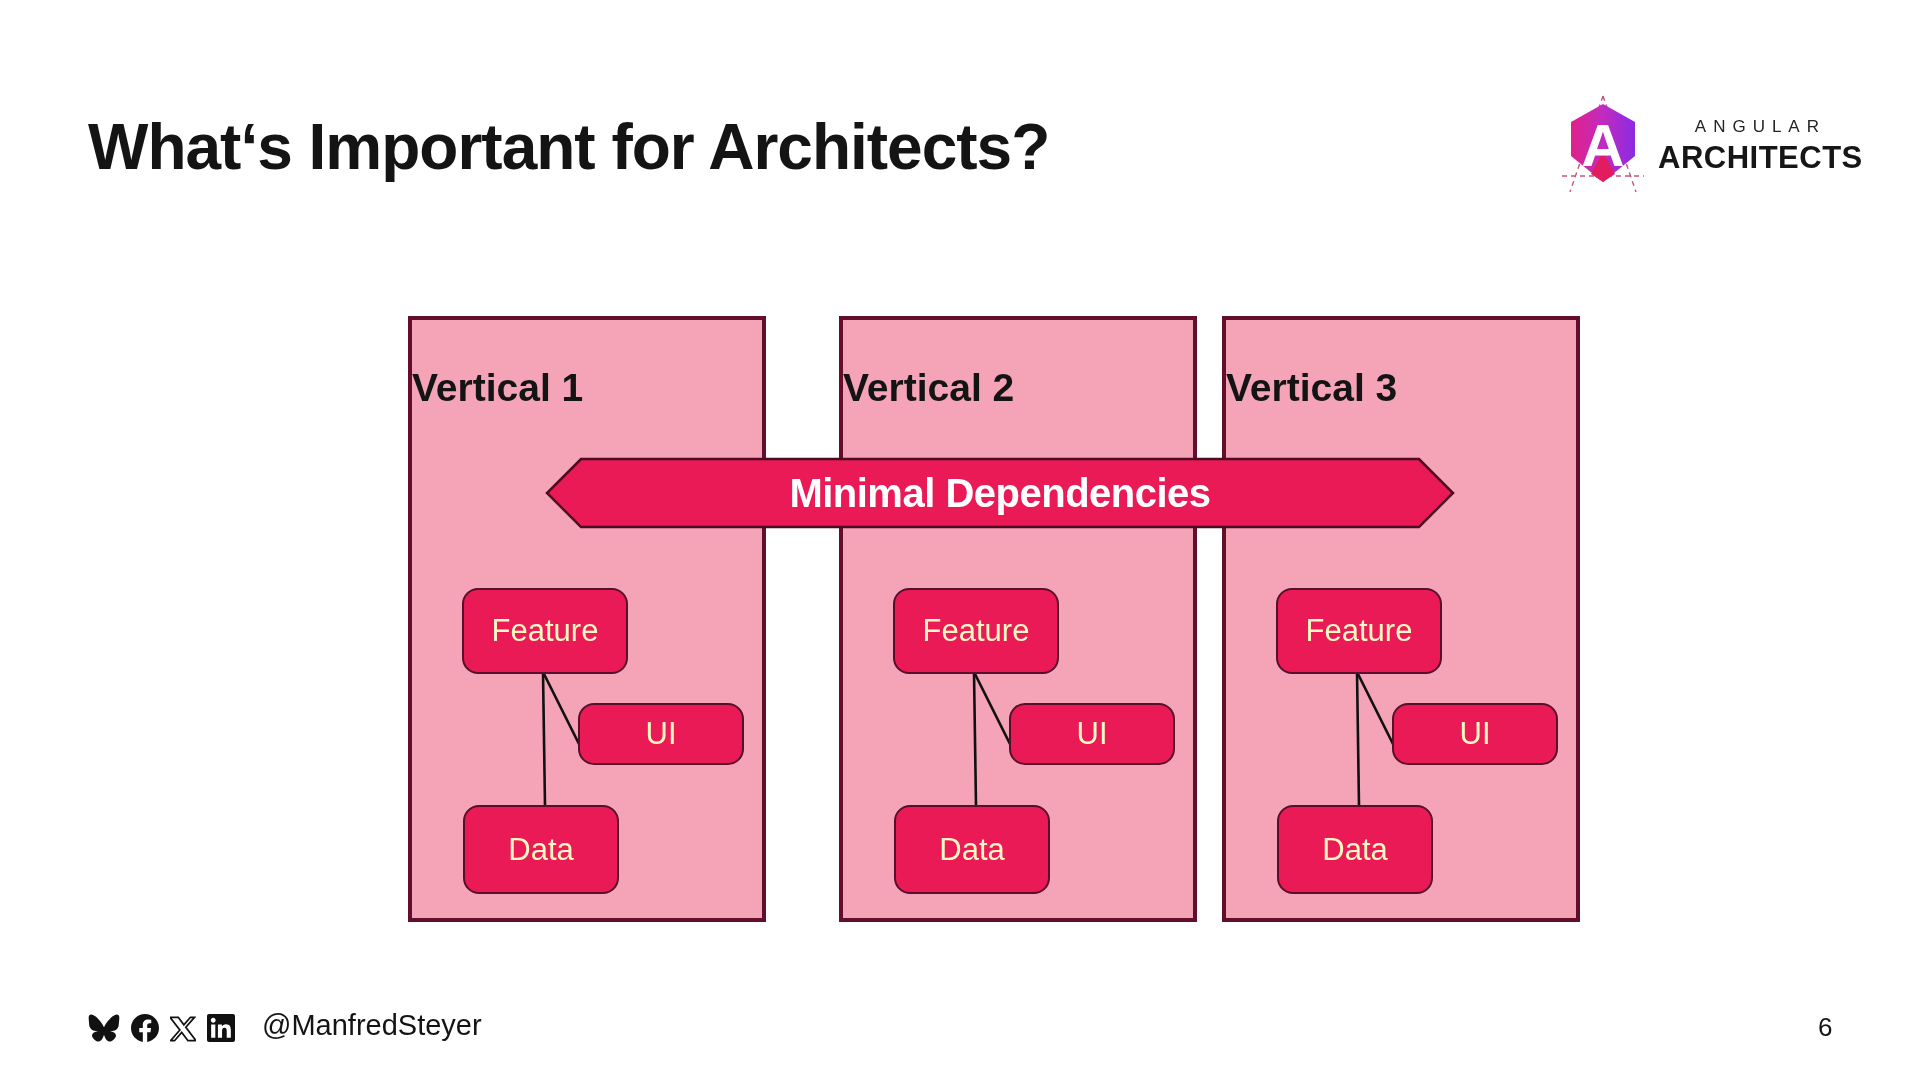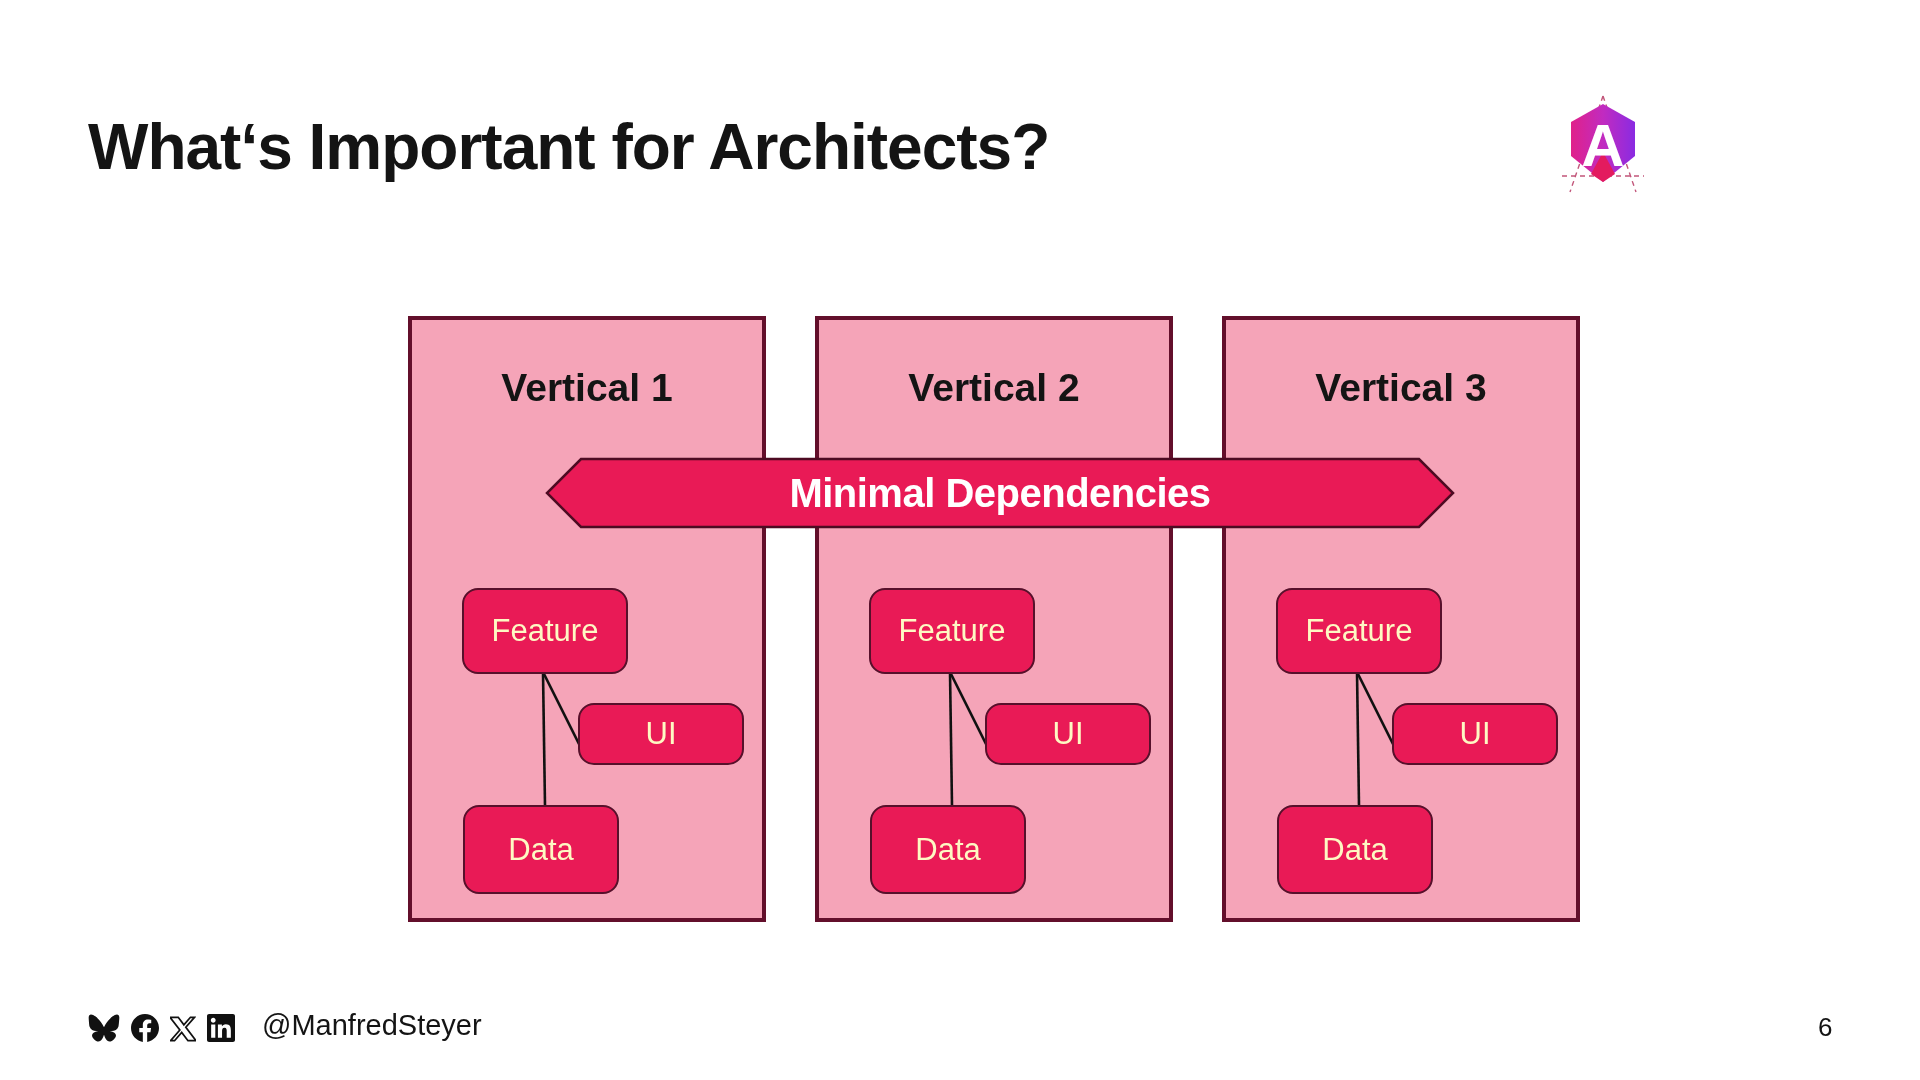--- a/index.html
+++ b/index.html
@@ -24,23 +24,23 @@
   .logo-mark { width:86px; height:102px; }
   .logo-text { display:flex; flex-direction:column; align-items:center; margin-top:6px; }
   .logo-top  { font-size:17px; letter-spacing:7px; color:#242424; margin-bottom:3px; }
   .logo-bottom { font-size:31px; font-weight:bold; color:#161616; letter-spacing:0.5px; }
 
   
   .vertical {
     position:absolute; top:316px; width:358px; height:606px;
     background:#F5A4B8; border:4px solid #630F2B;
   }
-  .v0 { left:408px; } .v1 { left:815px; } .v2 { left:1222px; }
+  .v0 { left:408px; } .v1 { left:839px; } .v2 { left:1222px; }
   .vertical-label {
-    margin-top:46px; text-align:center;
+    margin-top:46px; text-align:left;
     font-size:39px; font-weight:bold; color:#141414;
   }
   .lines { position:absolute; left:0; top:0; width:100%; height:100%; }
   .node {
     position:absolute;
     background:#E91A56; border:2px solid #57102B; border-radius:16px;
     color:#fef9c3; font-size:31px;
     display:flex; align-items:center; justify-content:center;
   }
   .node-feature { left:50px;  top:268px; width:166px; height:86px; }
@@ -76,20 +76,24 @@
         <stop offset="1" stop-color="#8A2BE2"></stop>
       </linearGradient>
     </defs>
     <line x1="43" y1="4" x2="10" y2="100" stroke="#c2567a" stroke-width="1.4" stroke-dasharray="5,4"></line>
     <line x1="43" y1="4" x2="76" y2="100" stroke="#c2567a" stroke-width="1.4" stroke-dasharray="5,4"></line>
     <line x1="2" y1="84" x2="84" y2="84" stroke="#c2567a" stroke-width="1.4" stroke-dasharray="5,4"></line>
     <polygon points="43,12 75,30 75,64 43,90 11,64 11,30" fill="url(#lg)"></polygon>
     <polygon points="43,60 55,82 43,90 31,82" fill="#E31B5F"></polygon>
     <text x="43" y="74" text-anchor="middle" font-size="60" font-weight="bold" fill="#ffffff" font-family="Liberation Sans, sans-serif">A</text>
   </svg>
+  <div class="logo-text">
+    <div class="logo-top">ANGULAR</div>
+    <div class="logo-bottom">ARCHITECTS</div>
+  </div>
 </div>
 
 <div class="vertical v0">
   <div class="vertical-label">Vertical 1</div>
   <svg class="lines" viewBox="0 0 350 598">
     <line x1="131" y1="352" x2="133" y2="486" stroke="#111" stroke-width="2.6"></line>
     <line x1="131" y1="352" x2="168" y2="426" stroke="#111" stroke-width="2.6"></line>
   </svg>
   <div class="node node-feature">
     <span>Feature</span>

